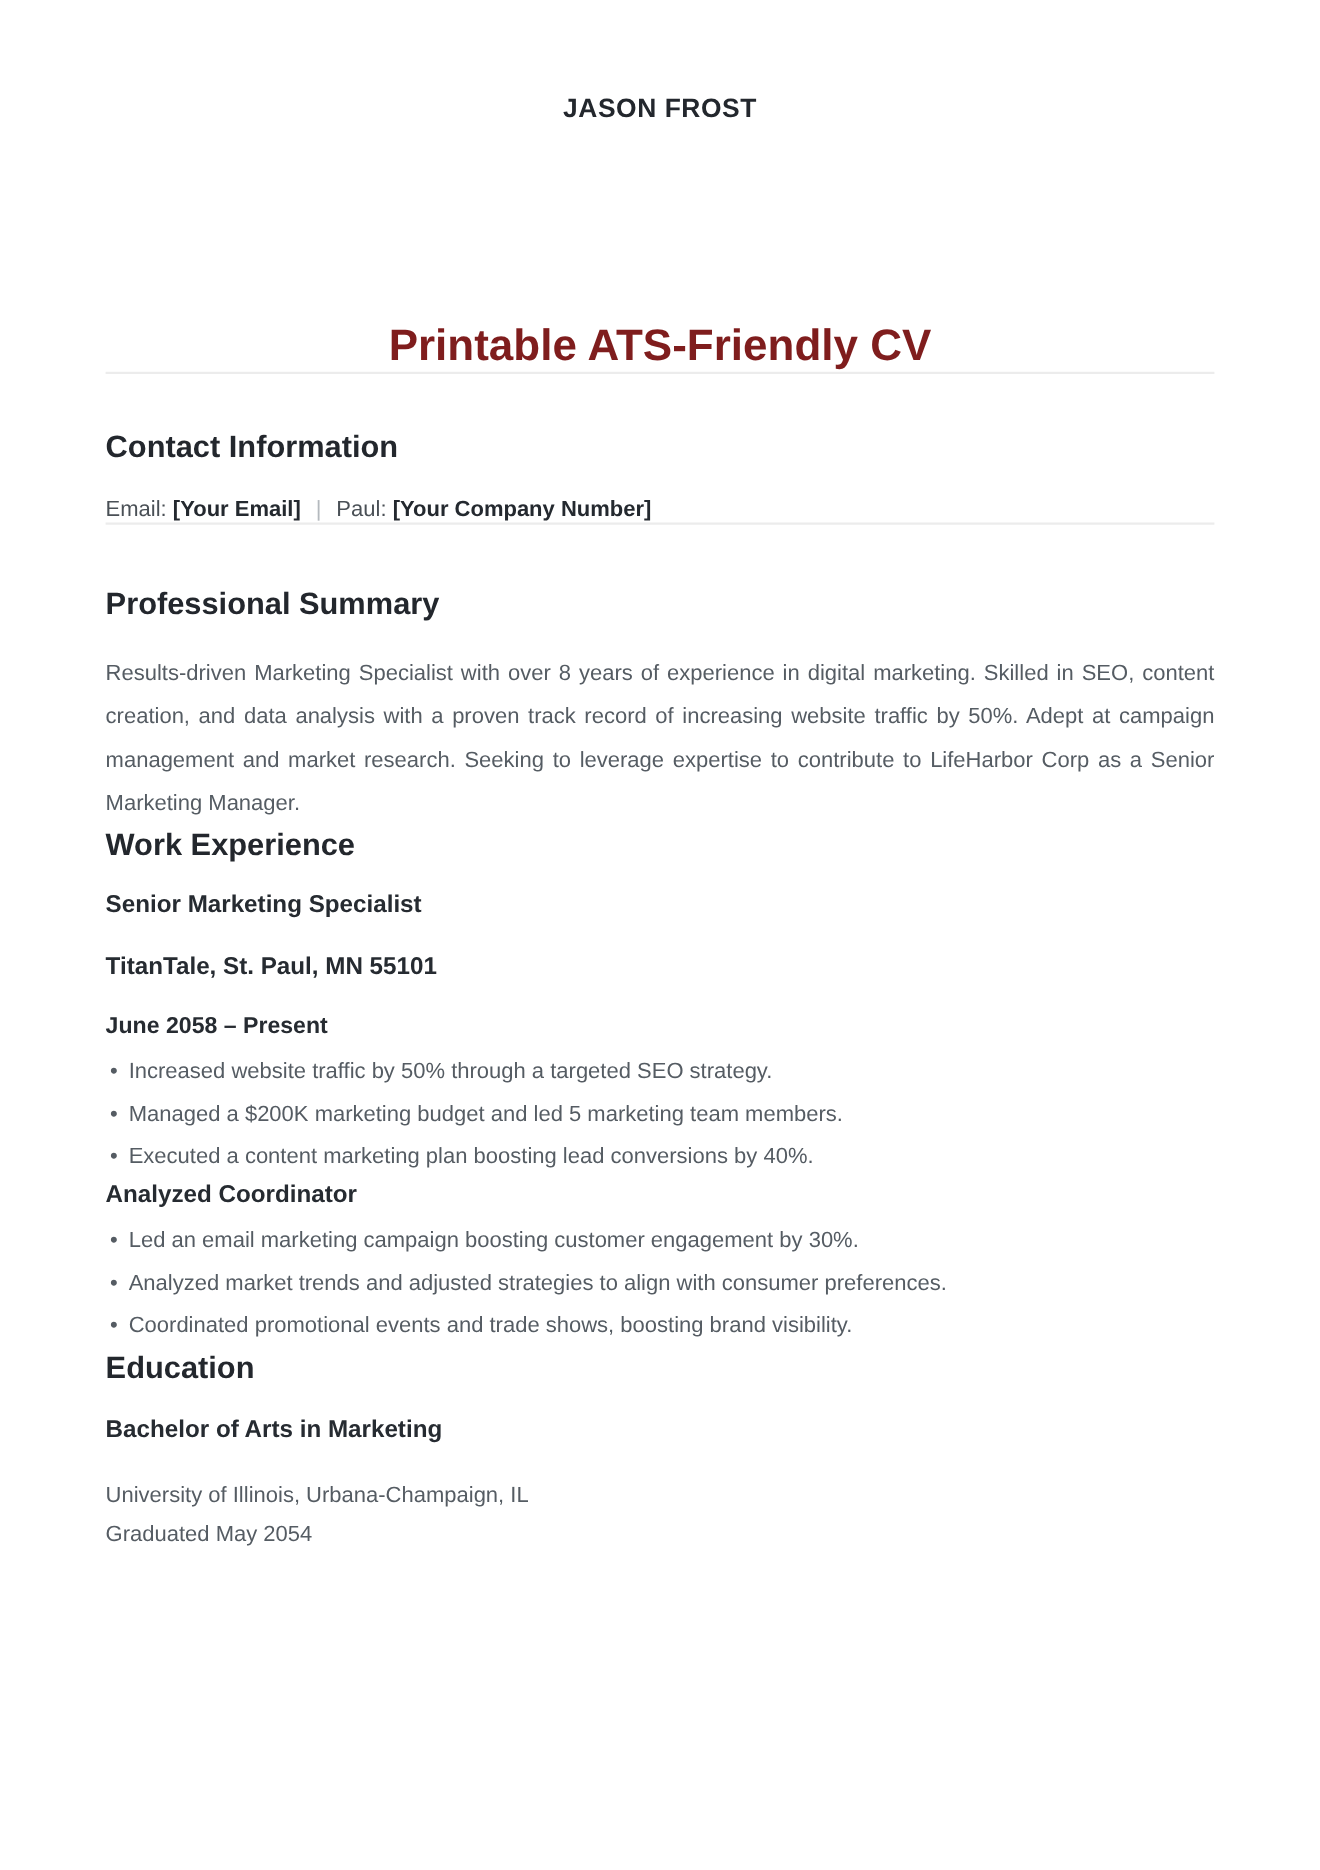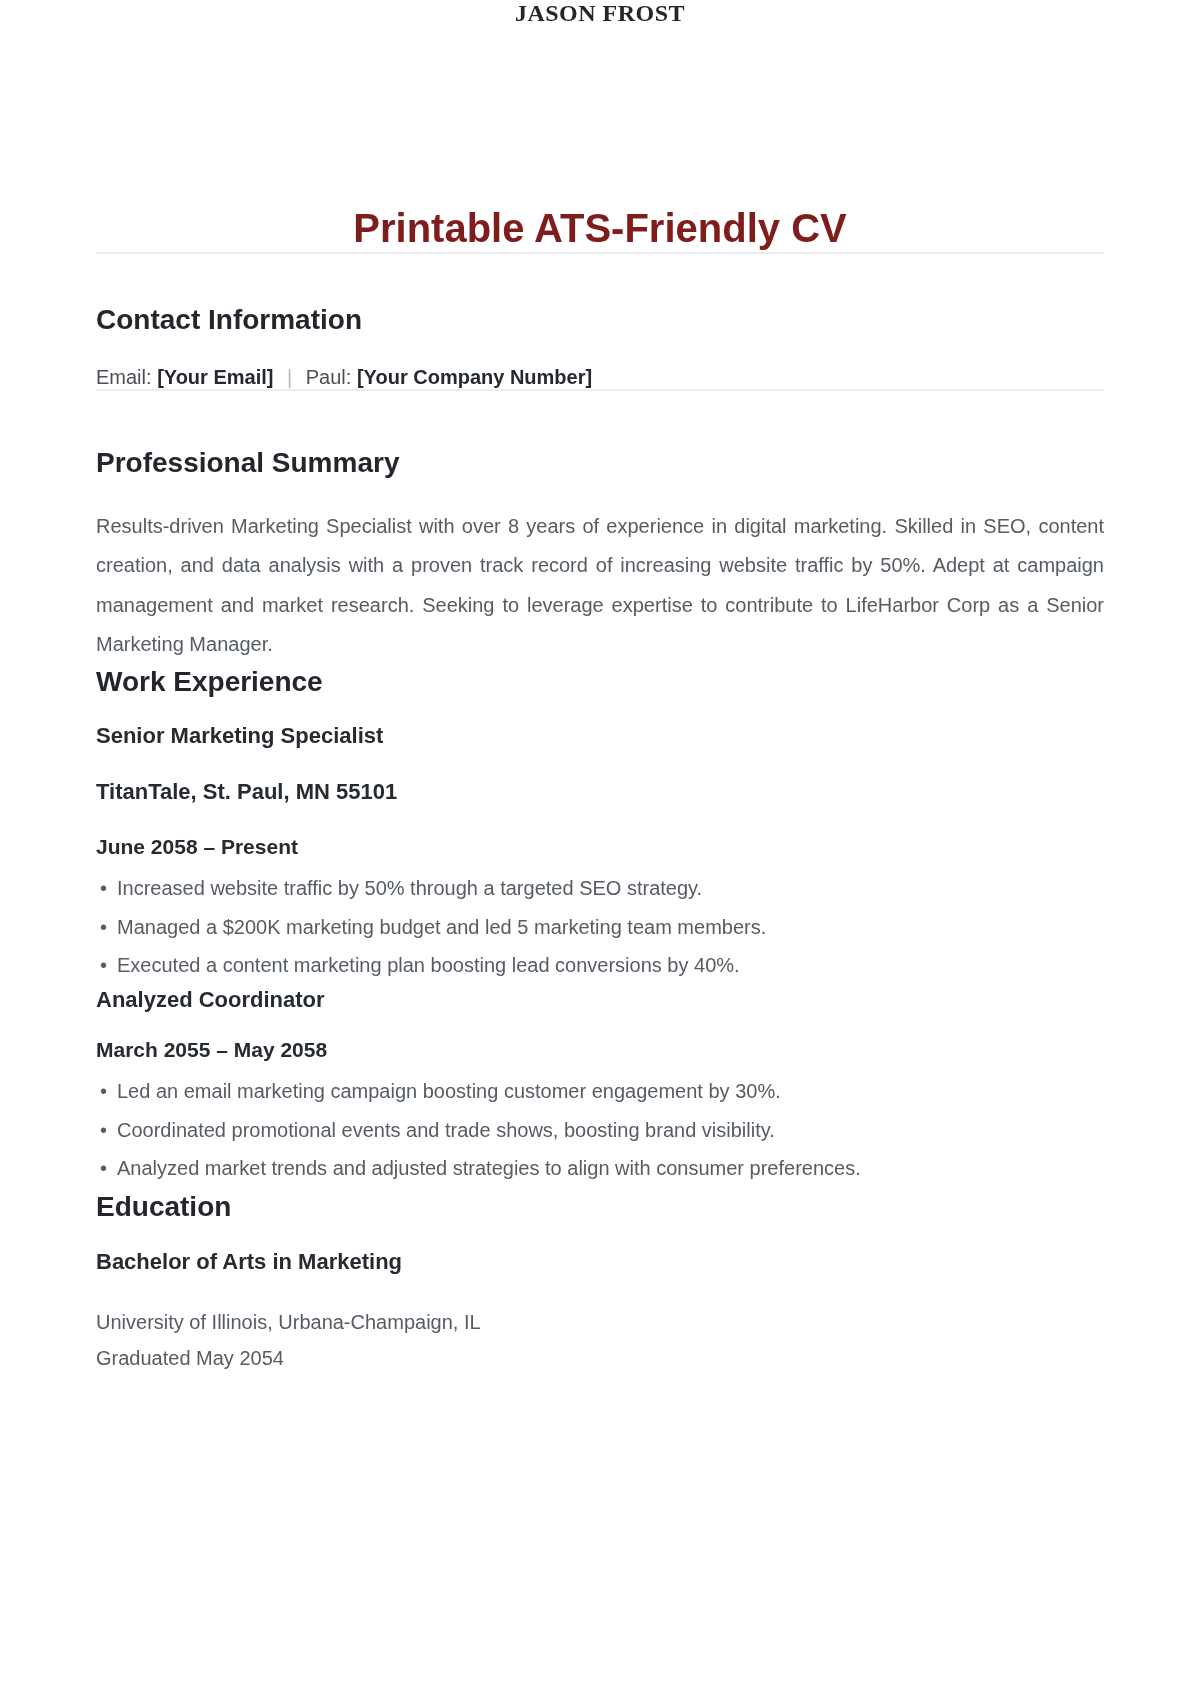--- a/index.html
+++ b/index.html
@@ -11,27 +11,27 @@
     font-family: "Liberation Sans", "DejaVu Sans", sans-serif;
   }
   .page {
     width: 1200px;
     height: 1700px;
     background: #ffffff;
     padding: 0 96px;
     overflow: hidden;
   }
   .header-name {
+    padding-top: 86px;
     text-align: center;
     font-size: 24px;
     font-weight: 700;
     letter-spacing: 0.5px;
     color: #23272d;
     line-height: 1.1;
-    font-family: Liberation Serif, serif;
   }
   .header-email {
     margin-top: 48px;
     text-align: center;
     font-size: 17px;
     letter-spacing: 6.5px;
     color: #43484e;
     line-height: 1.15;
   }
   .doc-title {
@@ -158,25 +158,24 @@
   <div class="sub-bold job-title">Senior Marketing Specialist</div>
   <div class="sub-bold job-company">TitanTale, St. Paul, MN 55101</div>
   <div class="sub-bold job-dates">June 2058 – Present</div>
   <ul class="bullets">
     <li>Increased website traffic by 50% through a targeted SEO strategy.</li>
     <li>Managed a $200K marketing budget and led 5 marketing team members.</li>
     <li>Executed a content marketing plan boosting lead conversions by 40%.</li>
   </ul>
 
   <div class="sub-bold job2-title">Analyzed Coordinator</div>
-  <div class="sub-bold job2-dates">March 2055 – May 2058</div>
   <ul class="bullets">
     <li>Led an email marketing campaign boosting customer engagement by 30%.</li>
+    <li>Analyzed market trends and adjusted strategies to align with consumer preferences.</li>
     <li>Coordinated promotional events and trade shows, boosting brand visibility.</li>
-    <li>Analyzed market trends and adjusted strategies to align with consumer preferences.</li>
   </ul>
 
   <div class="section-heading edu-heading">Education</div>
   <div class="sub-bold edu-degree">Bachelor of Arts in Marketing</div>
   <div class="edu-school">University of Illinois, Urbana-Champaign, IL</div>
   <div class="edu-grad">Graduated May 2054</div>
 
 </div>
 
 </body></html>

